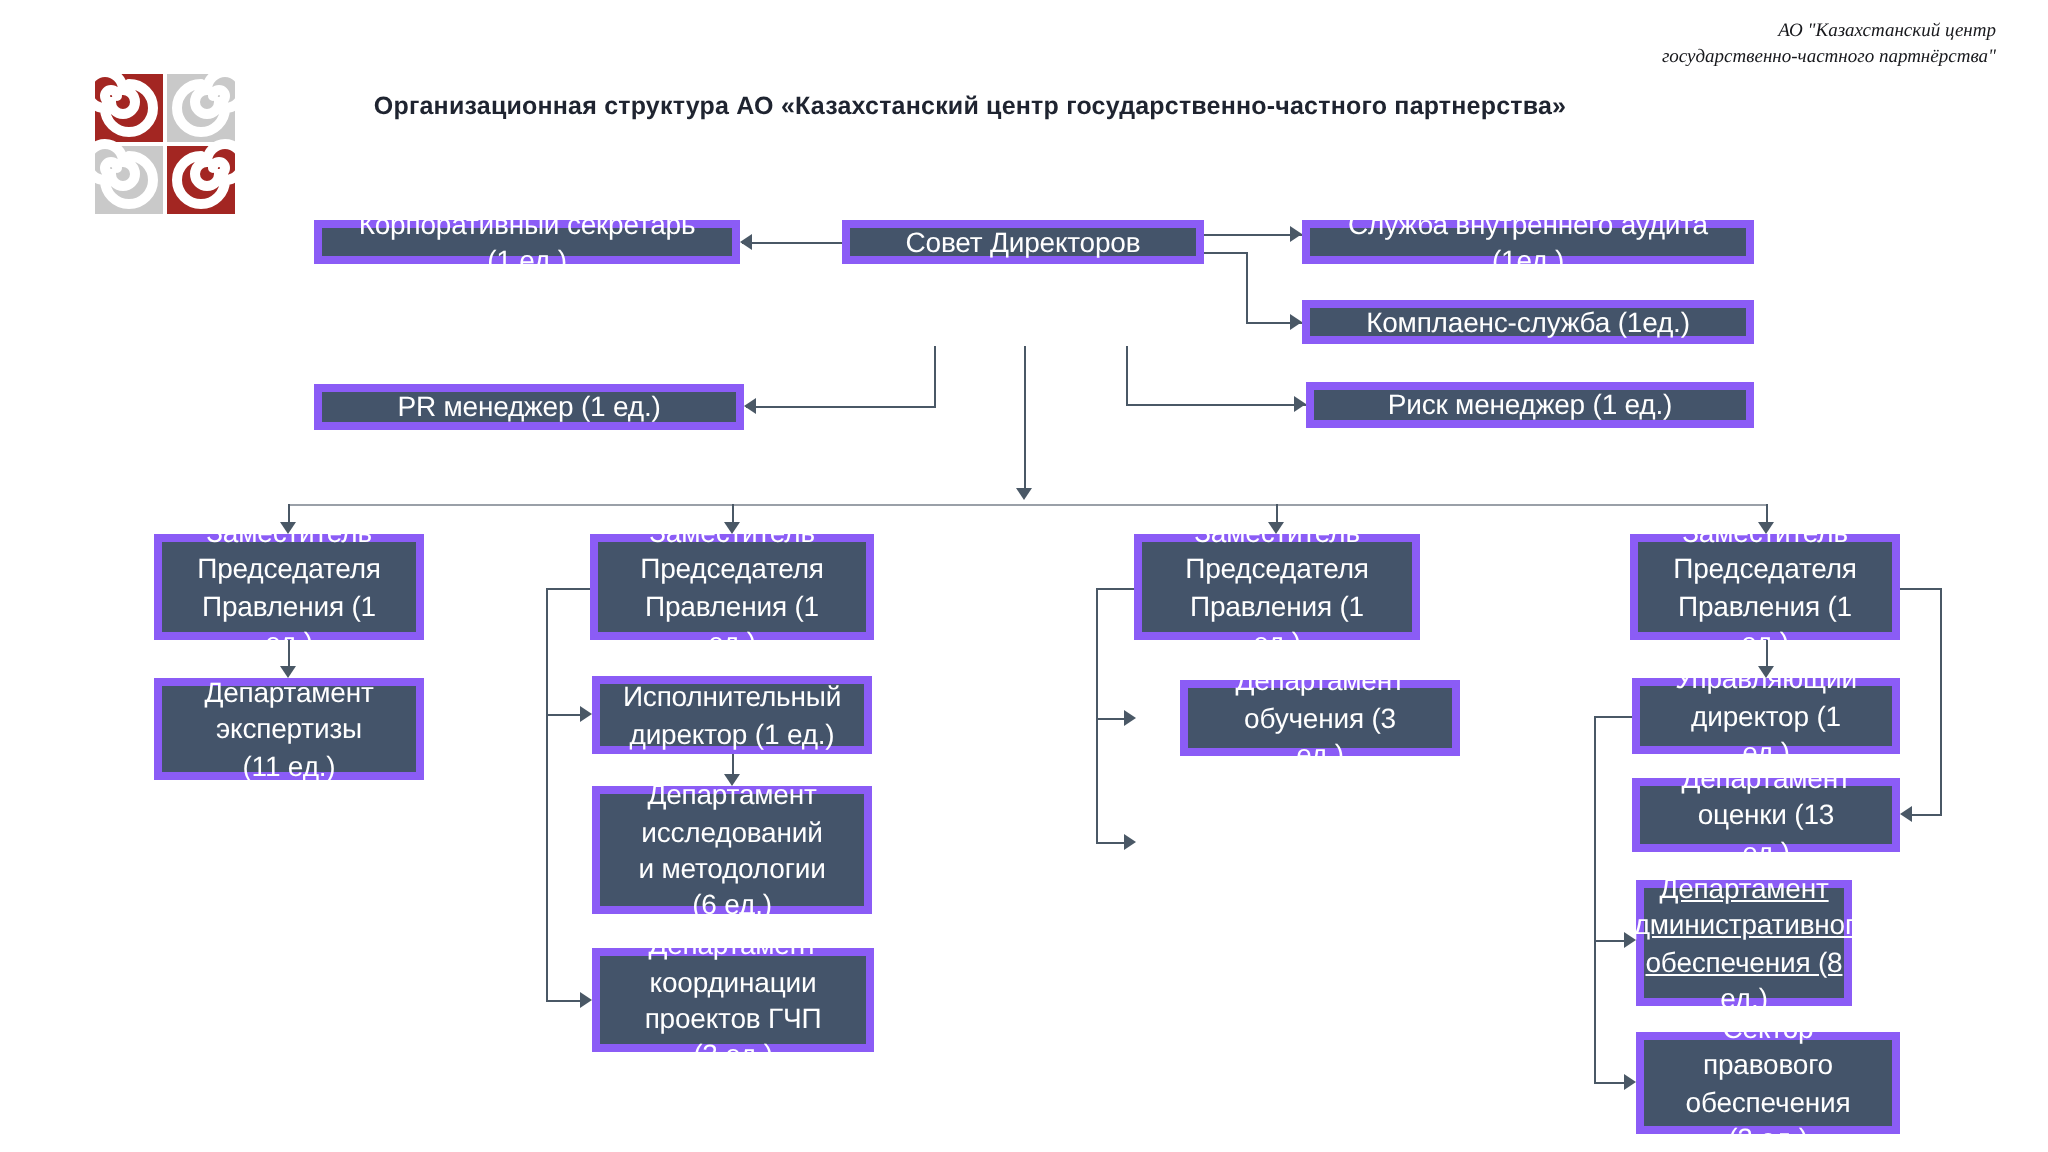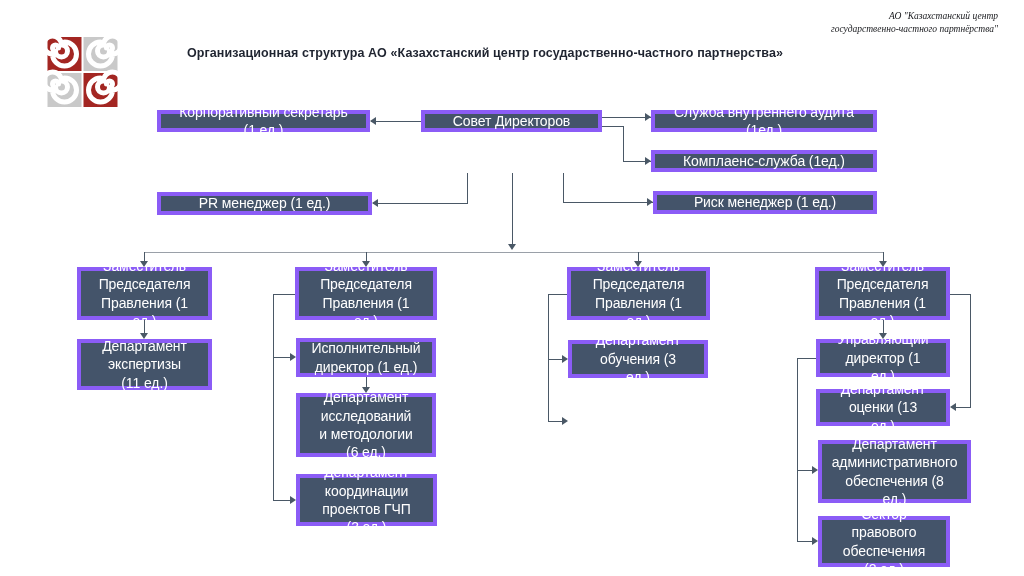--- a/index.html
+++ b/index.html
@@ -60,25 +60,25 @@
   <div class="node" style="left:295px;top:267px;width:142px;height:53px;">Заместитель Председателя Правления (1 ед.)</div>
   <div class="node" style="left:567px;top:267px;width:143px;height:53px;">Заместитель Председателя Правления (1 ед.)</div>
   <div class="node" style="left:815px;top:267px;width:135px;height:53px;">Заместитель Председателя Правления (1 ед.)</div>
 
   <div class="node" style="left:77px;top:339px;width:135px;height:51px;">Департамент экспертизы (11 ед.)</div>
 
   <div class="node" style="left:296px;top:338px;width:140px;height:39px;">Исполнительный директор (1 ед.)</div>
   <div class="node" style="left:296px;top:393px;width:140px;height:64px;">Департамент исследований и методологии (6 ед.)</div>
   <div class="node" style="left:296px;top:474px;width:141px;height:52px;">Департамент координации проектов ГЧП (3 ед.)</div>
 
-  <div class="node" style="left:568px;top:340px;width:140px;height:38px;">Департамент обучения (3 ед.)</div>
+  <div class="node" style="left:590px;top:340px;width:140px;height:38px;">Департамент обучения (3 ед.)</div>
 
   <div class="node" style="left:816px;top:339px;width:134px;height:38px;">Управляющий директор (1 ед.)</div>
   <div class="node" style="left:816px;top:389px;width:134px;height:37px;">Департамент оценки (13 ед.)</div>
-  <div class="node" style="left:818px;top:440px;width:153px;height:63px;">Департамент административного обеспечения (8 ед.)</div>
+  <div class="node" style="left:818px;top:440px;width:108px;height:63px;text-decoration:underline;">Департамент административного обеспечения (8 ед.)</div>
   <div class="node" style="left:818px;top:516px;width:132px;height:51px;">Сектор правового обеспечения (2 ед.)</div>
 
   <div class="ln" style="left:371px;top:121px;width:50px;height:1px;"></div>
   <div class="ar l" style="left:370px;top:117px;"></div>
 
   <div class="ln" style="left:602px;top:117px;width:49px;height:1px;"></div>
   <div class="ar r" style="left:645px;top:113px;"></div>
 
   <div class="ln" style="left:602px;top:126px;width:21px;height:1px;"></div>
   <div class="ln" style="left:623px;top:126px;width:1px;height:36px;"></div>

